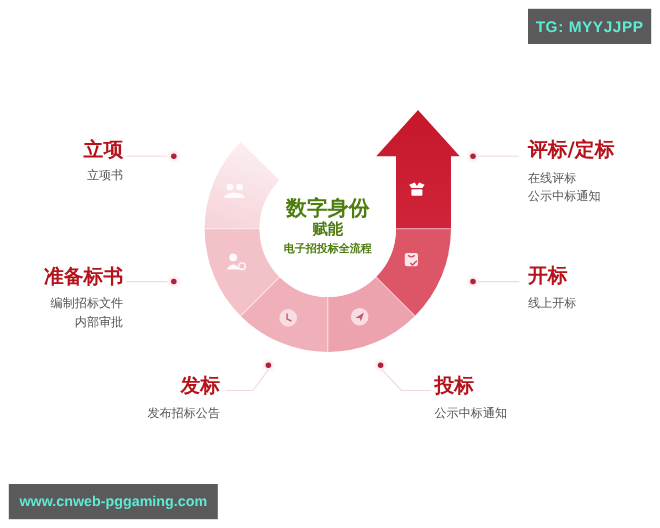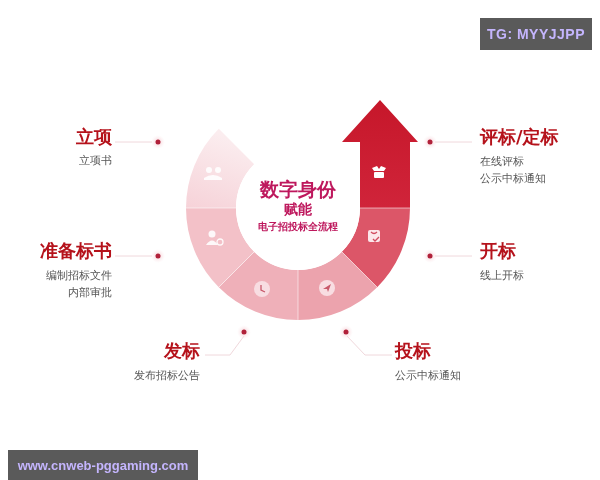--- a/index.html
+++ b/index.html
@@ -1,24 +1,24 @@
 <!DOCTYPE html>
 <html><head>
 <meta charset="utf-8">
 <style>
   html,body{margin:0;padding:0;}
   body{width:600px;height:480px;background:#ffffff;position:relative;overflow:hidden;font-family:"DejaVu Sans","Liberation Sans",sans-serif;}
-  .badge{position:absolute;background:#5a5a5a;color:#c4b5fd;font-family:"Liberation Sans","DejaVu Sans",sans-serif;font-weight:bold;margin-top:10px;}
+  .badge{position:absolute;background:#5a5a5a;color:#5eead4;font-family:"Liberation Sans","DejaVu Sans",sans-serif;font-weight:bold;}
   .badge-tg{left:480px;top:8px;width:112px;height:32px;line-height:32px;text-align:center;font-size:14px;letter-spacing:0.5px;}
   .badge-url{left:8px;top:440px;width:190px;height:32px;line-height:32px;text-align:center;font-size:13px;}
   svg.diagram{position:absolute;left:0;top:0;}
   .title{position:absolute;color:#b5121b;font-weight:bold;font-size:18px;white-space:nowrap;line-height:24px;}
   .desc{position:absolute;color:#555555;font-size:11px;line-height:17px;white-space:nowrap;}
   .right-align{text-align:right;}
-  .center-text{position:absolute;left:230px;width:136px;text-align:center;color:#be185d;font-weight:bold;}
+  .center-text{position:absolute;left:230px;width:136px;text-align:center;color:#4d7c0f;font-weight:bold;}
   .ct1{top:178px;font-size:19px;line-height:22px;}
   .ct2{top:200px;font-size:14px;line-height:18px;}
   .ct3{top:218px;font-size:10px;line-height:18px;}
 </style>
 </head>
 <body>
 
 <div class="badge badge-tg">TG: MYYJJPP</div>
 
 <svg class="diagram" width="600" height="480" viewBox="0 0 600 480">

